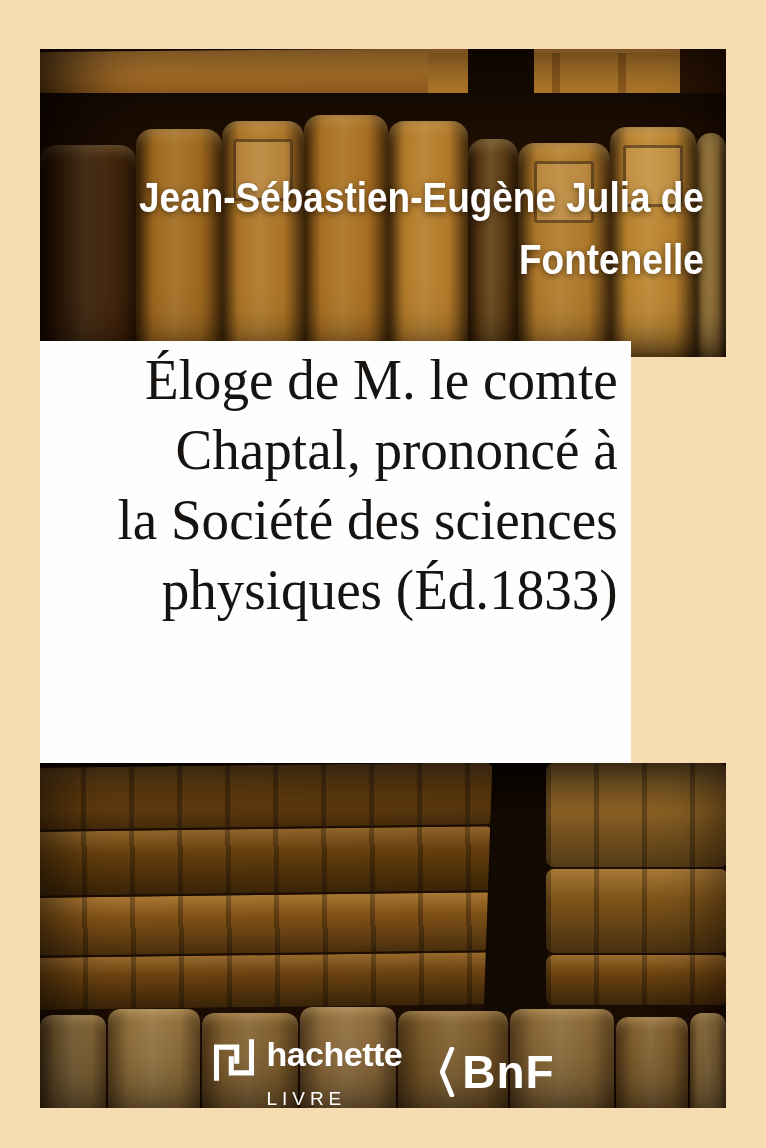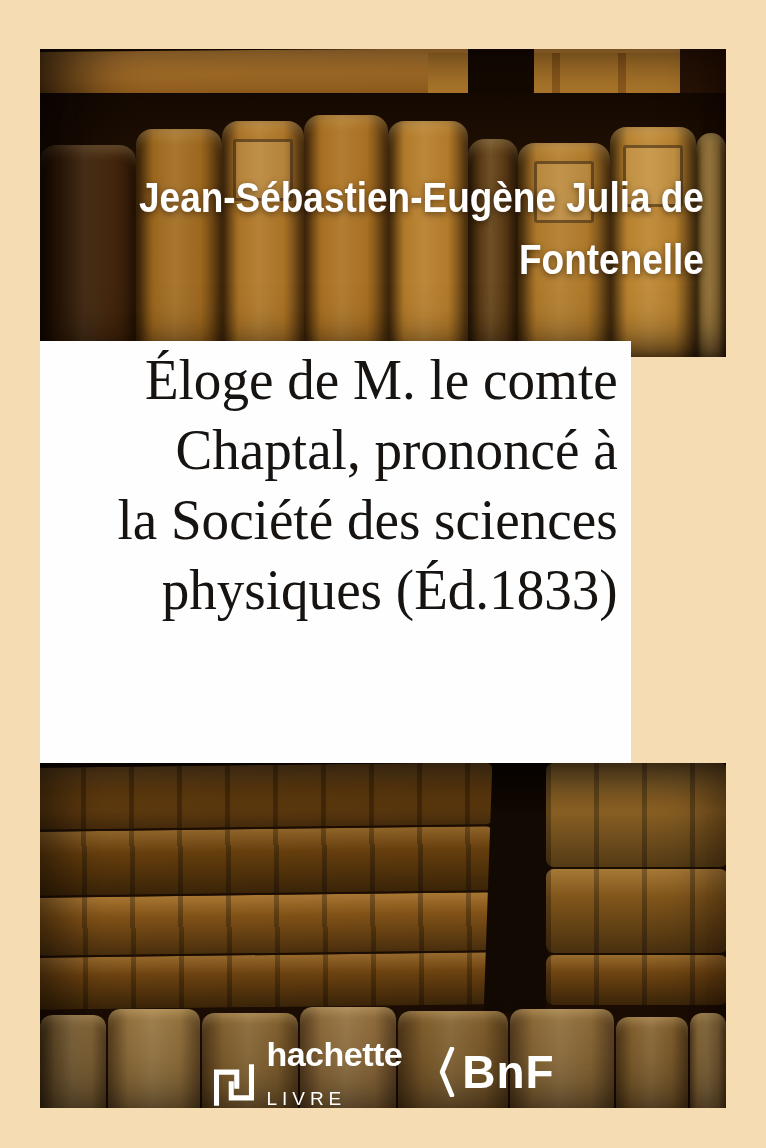--- a/index.html
+++ b/index.html
@@ -101,21 +101,21 @@
     position:absolute;inset:0;pointer-events:none;
     background:linear-gradient(180deg,rgba(0,0,0,.55),rgba(0,0,0,0) 14%,rgba(0,0,0,0) 60%,rgba(0,0,0,.25));
     box-shadow:inset 30px 0 50px -10px rgba(8,3,0,.55),inset -26px 0 50px -10px rgba(8,3,0,.45);
   }
   
   .publishers{
     position:absolute;left:0;right:0;top:282px;height:54px;
     display:flex;justify-content:center;align-items:center;gap:36px;
     color:var(--logo-white,#fff);
   }
-  .hachette{display:flex;align-items:flex-end;gap:9px;}
+  .hachette{display:flex;align-items:flex-start;gap:9px;}
   .h-icon{width:46px;height:46px;display:block;}
   .h-text{display:flex;flex-direction:column;line-height:1;}
   .h-word{font-size:34px;font-weight:700;letter-spacing:-.5px;}
   .h-sub{font-size:19px;font-weight:400;letter-spacing:5px;margin-top:18px;}
   .bnf{display:flex;align-items:center;gap:6px;}
   .bnf-bracket{width:18px;height:50px;display:block;}
   .bnf-word{font-size:46px;font-weight:700;letter-spacing:1px;}
 </style>
 </head>
 <body>

